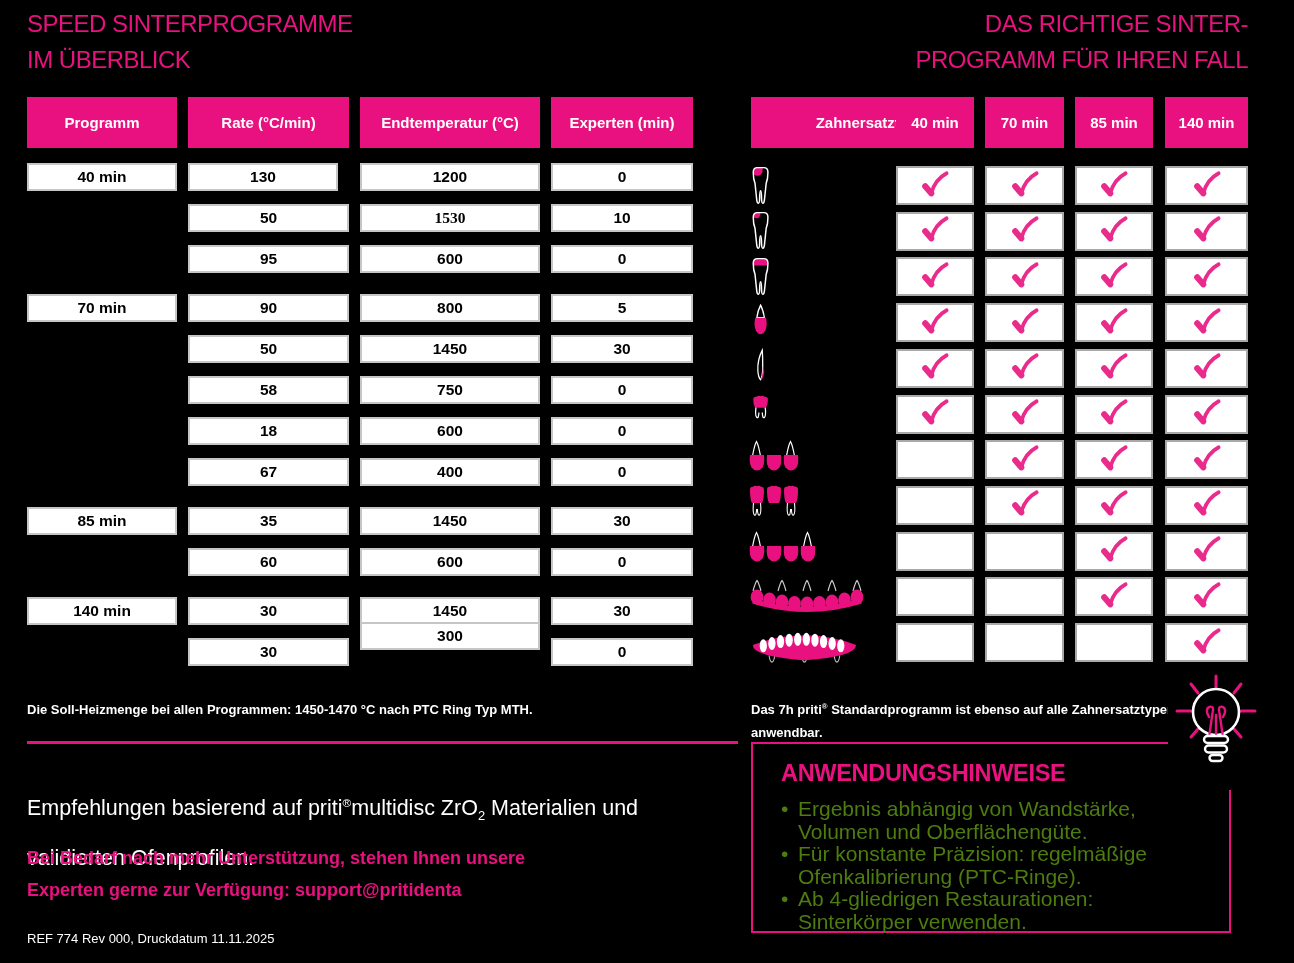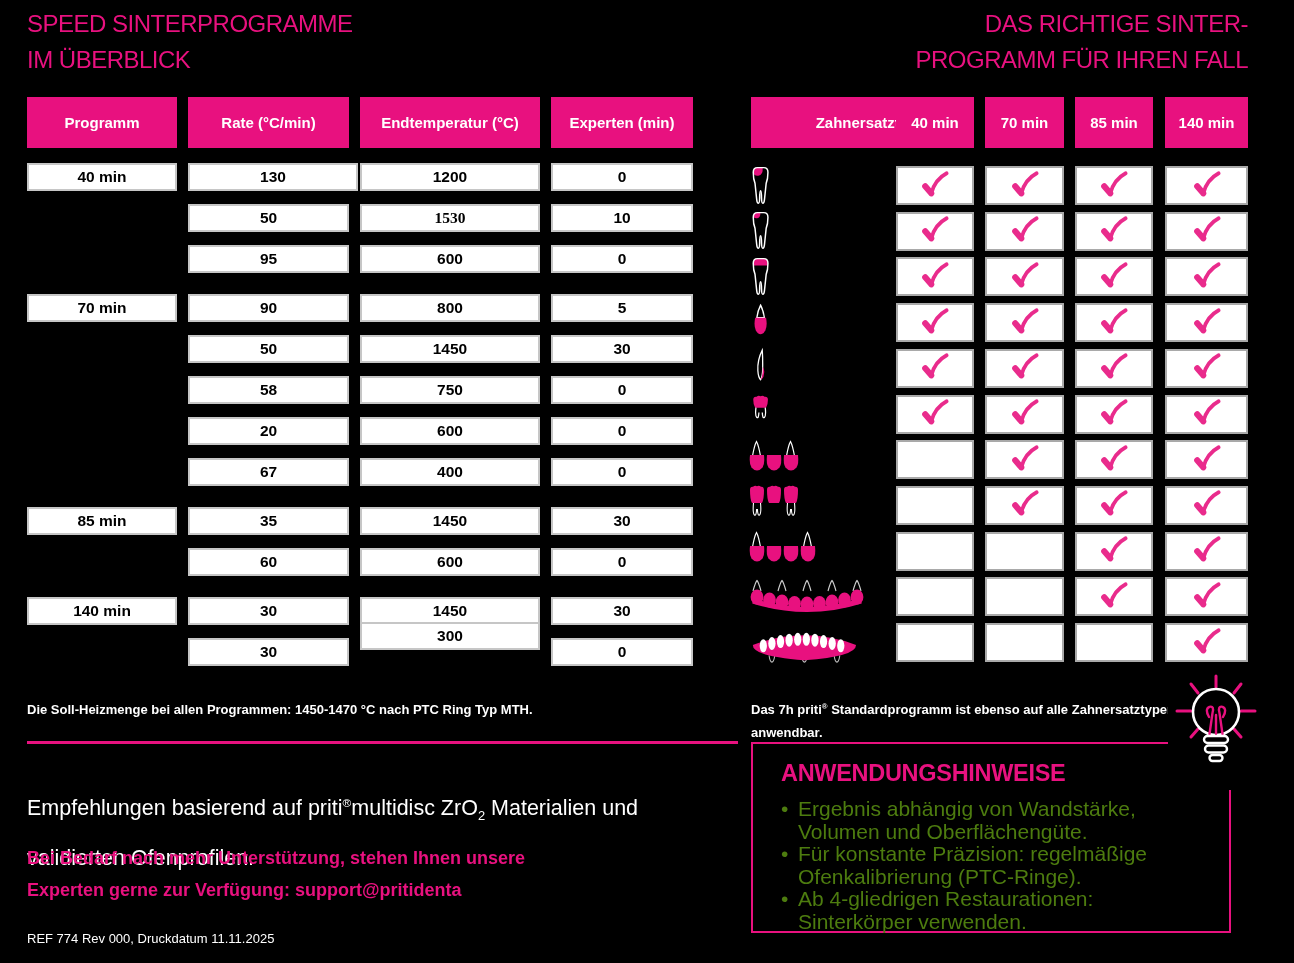--- a/index.html
+++ b/index.html
@@ -103,40 +103,40 @@
         <rect x="41.5" y="83" width="13" height="6" rx="3"></rect>
       </g>
     </svg>
   </div>
 
 <div class="abs hdr" style="left: 27px; top: 97px; width: 150px; height: 51px;">Programm</div>
     <div class="abs hdr" style="left: 188px; top: 97px; width: 161px; height: 51px;">Rate (°C/min)</div>
     <div class="abs hdr" style="left: 360px; top: 97px; width: 180px; height: 51px;">Endtemperatur (°C)</div>
     <div class="abs hdr" style="left: 551px; top: 97px; width: 142px; height: 51px;">Experten (min)</div>
     <div class="abs cell" style="left: 27px; top: 163px; width: 150px; height: 28px;">40 min</div>
-    <div class="abs cell" style="left: 188px; top: 163px; width: 170px; height: 28px;">130</div>
+    <div class="abs cell" style="left: 188px; top: 163px; width: 150px; height: 28px;">130</div>
     <div class="abs cell" style="left: 360px; top: 163px; width: 180px; height: 28px;">1200</div>
     <div class="abs cell" style="left: 551px; top: 163px; width: 142px; height: 28px;">0</div>
     <div class="abs cell" style="left: 188px; top: 204px; width: 161px; height: 28px;">50</div>
     <div class="abs cell" style="left: 360px; top: 204px; width: 180px; height: 28px; font-family: Liberation Serif, serif;">1530</div>
     <div class="abs cell" style="left: 551px; top: 204px; width: 142px; height: 28px;">10</div>
     <div class="abs cell" style="left: 188px; top: 245px; width: 161px; height: 28px;">95</div>
     <div class="abs cell" style="left: 360px; top: 245px; width: 180px; height: 28px;">600</div>
     <div class="abs cell" style="left: 551px; top: 245px; width: 142px; height: 28px;">0</div>
     <div class="abs cell" style="left: 27px; top: 294px; width: 150px; height: 28px;">70 min</div>
     <div class="abs cell" style="left: 188px; top: 294px; width: 161px; height: 28px;">90</div>
     <div class="abs cell" style="left: 360px; top: 294px; width: 180px; height: 28px;">800</div>
     <div class="abs cell" style="left: 551px; top: 294px; width: 142px; height: 28px;">5</div>
     <div class="abs cell" style="left: 188px; top: 335px; width: 161px; height: 28px;">50</div>
     <div class="abs cell" style="left: 360px; top: 335px; width: 180px; height: 28px;">1450</div>
     <div class="abs cell" style="left: 551px; top: 335px; width: 142px; height: 28px;">30</div>
     <div class="abs cell" style="left: 188px; top: 376px; width: 161px; height: 28px;">58</div>
     <div class="abs cell" style="left: 360px; top: 376px; width: 180px; height: 28px;">750</div>
     <div class="abs cell" style="left: 551px; top: 376px; width: 142px; height: 28px;">0</div>
-    <div class="abs cell" style="left: 188px; top: 417px; width: 161px; height: 28px;">20</div>
+    <div class="abs cell" style="left: 188px; top: 417px; width: 161px; height: 28px;">18</div>
     <div class="abs cell" style="left: 360px; top: 417px; width: 180px; height: 28px;">600</div>
     <div class="abs cell" style="left: 551px; top: 417px; width: 142px; height: 28px;">0</div>
     <div class="abs cell" style="left: 188px; top: 458px; width: 161px; height: 28px;">67</div>
     <div class="abs cell" style="left: 360px; top: 458px; width: 180px; height: 28px;">400</div>
     <div class="abs cell" style="left: 551px; top: 458px; width: 142px; height: 28px;">0</div>
     <div class="abs cell" style="left: 27px; top: 507px; width: 150px; height: 28px;">85 min</div>
     <div class="abs cell" style="left: 188px; top: 507px; width: 161px; height: 28px;">35</div>
     <div class="abs cell" style="left: 360px; top: 507px; width: 180px; height: 28px;">1450</div>
     <div class="abs cell" style="left: 551px; top: 507px; width: 142px; height: 28px;">30</div>
     <div class="abs cell" style="left: 188px; top: 548px; width: 161px; height: 28px;">60</div>

